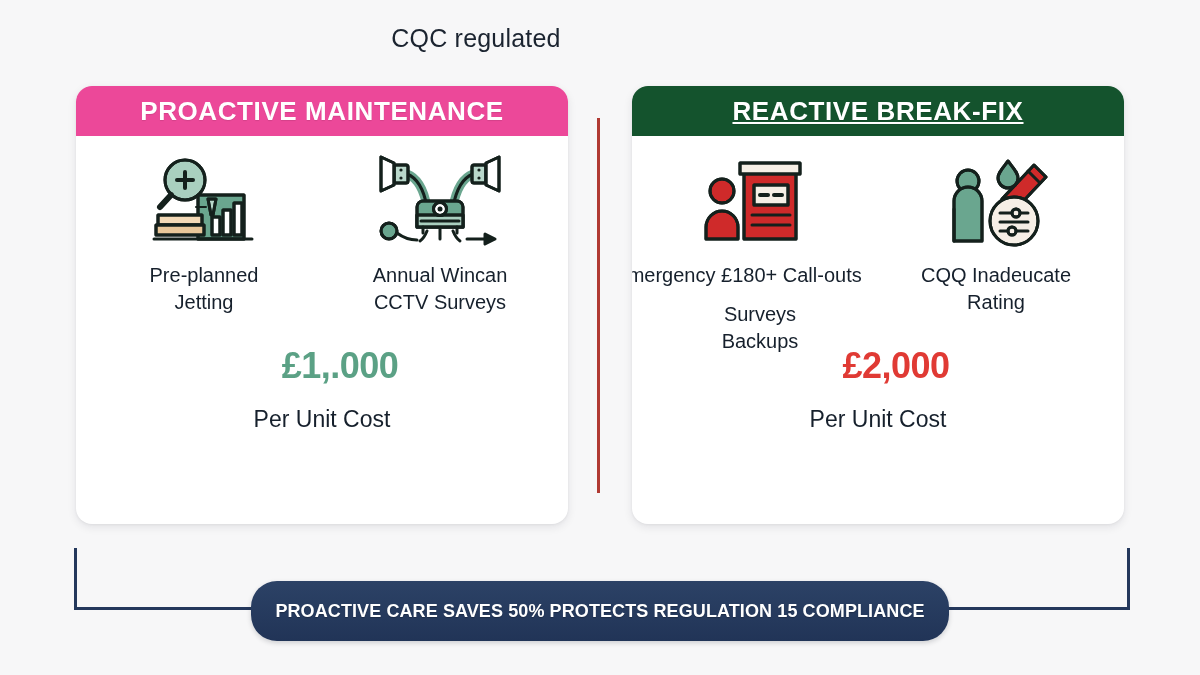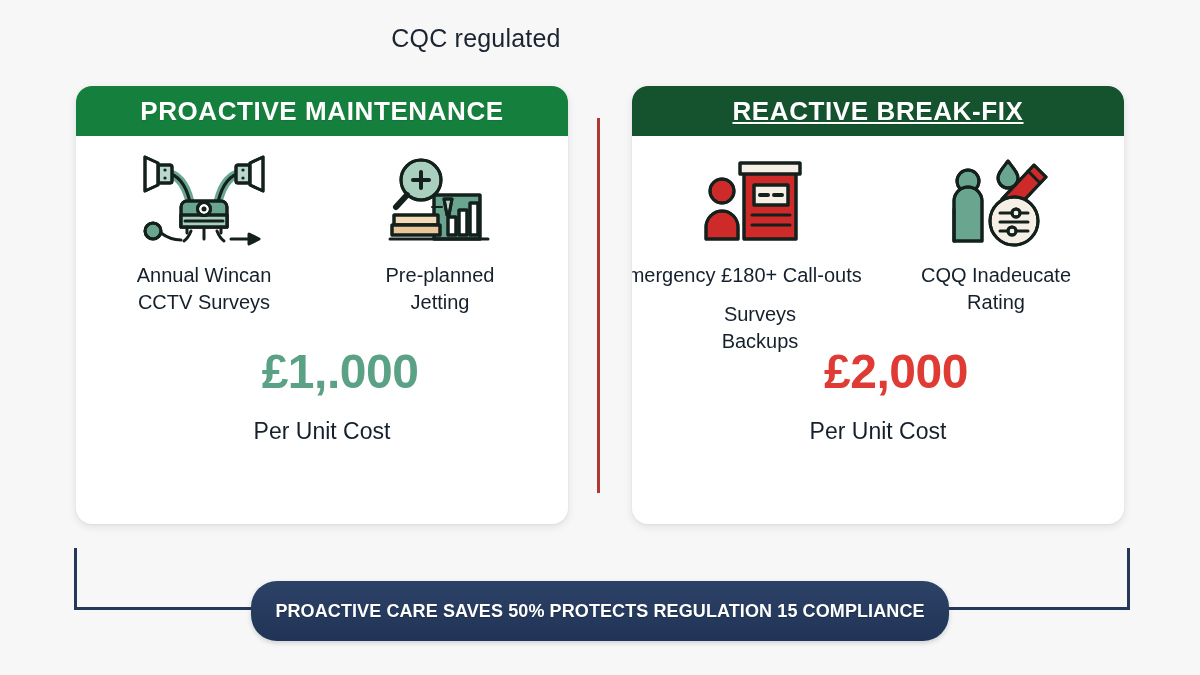--- a/index.html
+++ b/index.html
@@ -48,21 +48,21 @@
     border-radius: 14px 14px 0 0;
     display: flex;
     align-items: center;
     justify-content: center;
     font-size: 26px;
     font-weight: 700;
     letter-spacing: 0.6px;
     color: #ffffff;
     text-shadow: 0 1px 1px rgba(0,0,0,0.10);
   }
-  .header-green { background: #15803d; text-align: right; }
+  .header-green { background: #ec4899; text-align: right; }
   .header-red   { background: #14532d; text-decoration: underline; }
 
   .card-body {
     position: relative;
     height: 388px;
   }
 
   
   .cols {
     display: flex;
@@ -99,21 +99,21 @@
 
   
   .price-block {
     position: absolute;
     left: 0;
     right: 0;
     top: 212px;
     text-align: center;
   }
   .price {
-    font-size: 48px;
+    font-size: 36px;
     font-weight: 700;
     letter-spacing: -0.5px;
     line-height: 1;
     padding-left: 36px;
   }
   .price-green { color: #5ba185; }
   .price-red   { color: #e03a34; }
   .price-label {
     margin-top: 22px;
     font-size: 23px;
@@ -185,20 +185,59 @@
 <div class="card card-left">
   <div class="card-header header-green">
     <span>PROACTIVE MAINTENANCE</span>
   </div>
   <div class="card-body">
 
     <div class="cols">
 
       <div class="col">
         <div class="icon-wrap">
+          <svg width="104" height="94" viewBox="0 0 104 94" aria-hidden="true">
+            <g fill="none" stroke="#14201c" stroke-width="3" stroke-linecap="round" stroke-linejoin="round">
+
+              <circle cx="33" cy="25" r="20" fill="#a9cfbf"></circle>
+              <circle cx="33" cy="25" r="20"></circle>
+              <line x1="25" y1="25" x2="41" y2="25" stroke-width="4"></line>
+              <line x1="33" y1="17" x2="33" y2="33" stroke-width="4"></line>
+              <line x1="19" y1="40" x2="8" y2="52" stroke-width="6"></line>
+
+              <rect x="46" y="40" width="46" height="44" fill="#6aa68f"></rect>
+              <rect x="46" y="40" width="46" height="44"></rect>
+              <rect x="60" y="62" width="8" height="18" fill="#ffffff"></rect>
+              <rect x="60" y="62" width="8" height="18"></rect>
+              <rect x="71" y="55" width="8" height="25" fill="#ffffff"></rect>
+              <rect x="71" y="55" width="8" height="25"></rect>
+              <rect x="82" y="48" width="8" height="32" fill="#ffffff"></rect>
+              <rect x="82" y="48" width="8" height="32"></rect>
+
+              <path d="M56 44 l8 0 l-3 16 l-2 0 z" fill="#b9d8cb"></path>
+              <path d="M56 44 l8 0 l-3 16 l-2 0 z"></path>
+              <path d="M44 52 h10" stroke-width="2"></path>
+
+              <rect x="6" y="60" width="44" height="10" fill="#f3d9b6"></rect>
+              <rect x="6" y="60" width="44" height="10"></rect>
+              <rect x="4" y="70" width="48" height="10" fill="#e9c79a"></rect>
+              <rect x="4" y="70" width="48" height="10"></rect>
+
+              <line x1="2" y1="84" x2="100" y2="84"></line>
+            </g>
+          </svg>
+        </div>
+        <div class="caption">
+          <span>Pre-planned</span><br>
+          <span>Jetting</span>
+        </div>
+      </div>
+
+      <div class="col">
+        <div class="icon-wrap">
           <svg width="130" height="94" viewBox="0 0 130 94" aria-hidden="true">
             <g fill="none" stroke="#14201c" stroke-width="3" stroke-linecap="round" stroke-linejoin="round">
 
               <path d="M52 52 C48 30 40 22 32 19" stroke-width="9" stroke="#6aa68f"></path>
               <path d="M52 52 C48 30 40 22 32 19"></path>
 
               <path d="M78 52 C82 30 90 22 98 19" stroke-width="9" stroke="#6aa68f"></path>
               <path d="M78 52 C82 30 90 22 98 19"></path>
 
               <g>
@@ -240,59 +279,20 @@
               <path d="M22 78 C30 84 36 85 42 85" stroke-dasharray="0 0"></path>
 
               <path d="M92 84 h20"></path>
               <path d="M110 79 l10 5 l-10 5 z" fill="#14201c"></path>
             </g>
           </svg>
         </div>
         <div class="caption">
           <span>Annual Wincan</span><br>
           <span>CCTV Surveys</span>
-        </div>
-      </div>
-
-      <div class="col">
-        <div class="icon-wrap">
-          <svg width="104" height="94" viewBox="0 0 104 94" aria-hidden="true">
-            <g fill="none" stroke="#14201c" stroke-width="3" stroke-linecap="round" stroke-linejoin="round">
-
-              <circle cx="33" cy="25" r="20" fill="#a9cfbf"></circle>
-              <circle cx="33" cy="25" r="20"></circle>
-              <line x1="25" y1="25" x2="41" y2="25" stroke-width="4"></line>
-              <line x1="33" y1="17" x2="33" y2="33" stroke-width="4"></line>
-              <line x1="19" y1="40" x2="8" y2="52" stroke-width="6"></line>
-
-              <rect x="46" y="40" width="46" height="44" fill="#6aa68f"></rect>
-              <rect x="46" y="40" width="46" height="44"></rect>
-              <rect x="60" y="62" width="8" height="18" fill="#ffffff"></rect>
-              <rect x="60" y="62" width="8" height="18"></rect>
-              <rect x="71" y="55" width="8" height="25" fill="#ffffff"></rect>
-              <rect x="71" y="55" width="8" height="25"></rect>
-              <rect x="82" y="48" width="8" height="32" fill="#ffffff"></rect>
-              <rect x="82" y="48" width="8" height="32"></rect>
-
-              <path d="M56 44 l8 0 l-3 16 l-2 0 z" fill="#b9d8cb"></path>
-              <path d="M56 44 l8 0 l-3 16 l-2 0 z"></path>
-              <path d="M44 52 h10" stroke-width="2"></path>
-
-              <rect x="6" y="60" width="44" height="10" fill="#f3d9b6"></rect>
-              <rect x="6" y="60" width="44" height="10"></rect>
-              <rect x="4" y="70" width="48" height="10" fill="#e9c79a"></rect>
-              <rect x="4" y="70" width="48" height="10"></rect>
-
-              <line x1="2" y1="84" x2="100" y2="84"></line>
-            </g>
-          </svg>
-        </div>
-        <div class="caption">
-          <span>Pre-planned</span><br>
-          <span>Jetting</span>
         </div>
       </div>
 
     </div>
 
     <div class="price-block">
       <div class="price price-green">£1,.000</div>
       <div class="price-label">Per Unit Cost</div>
     </div>
 

